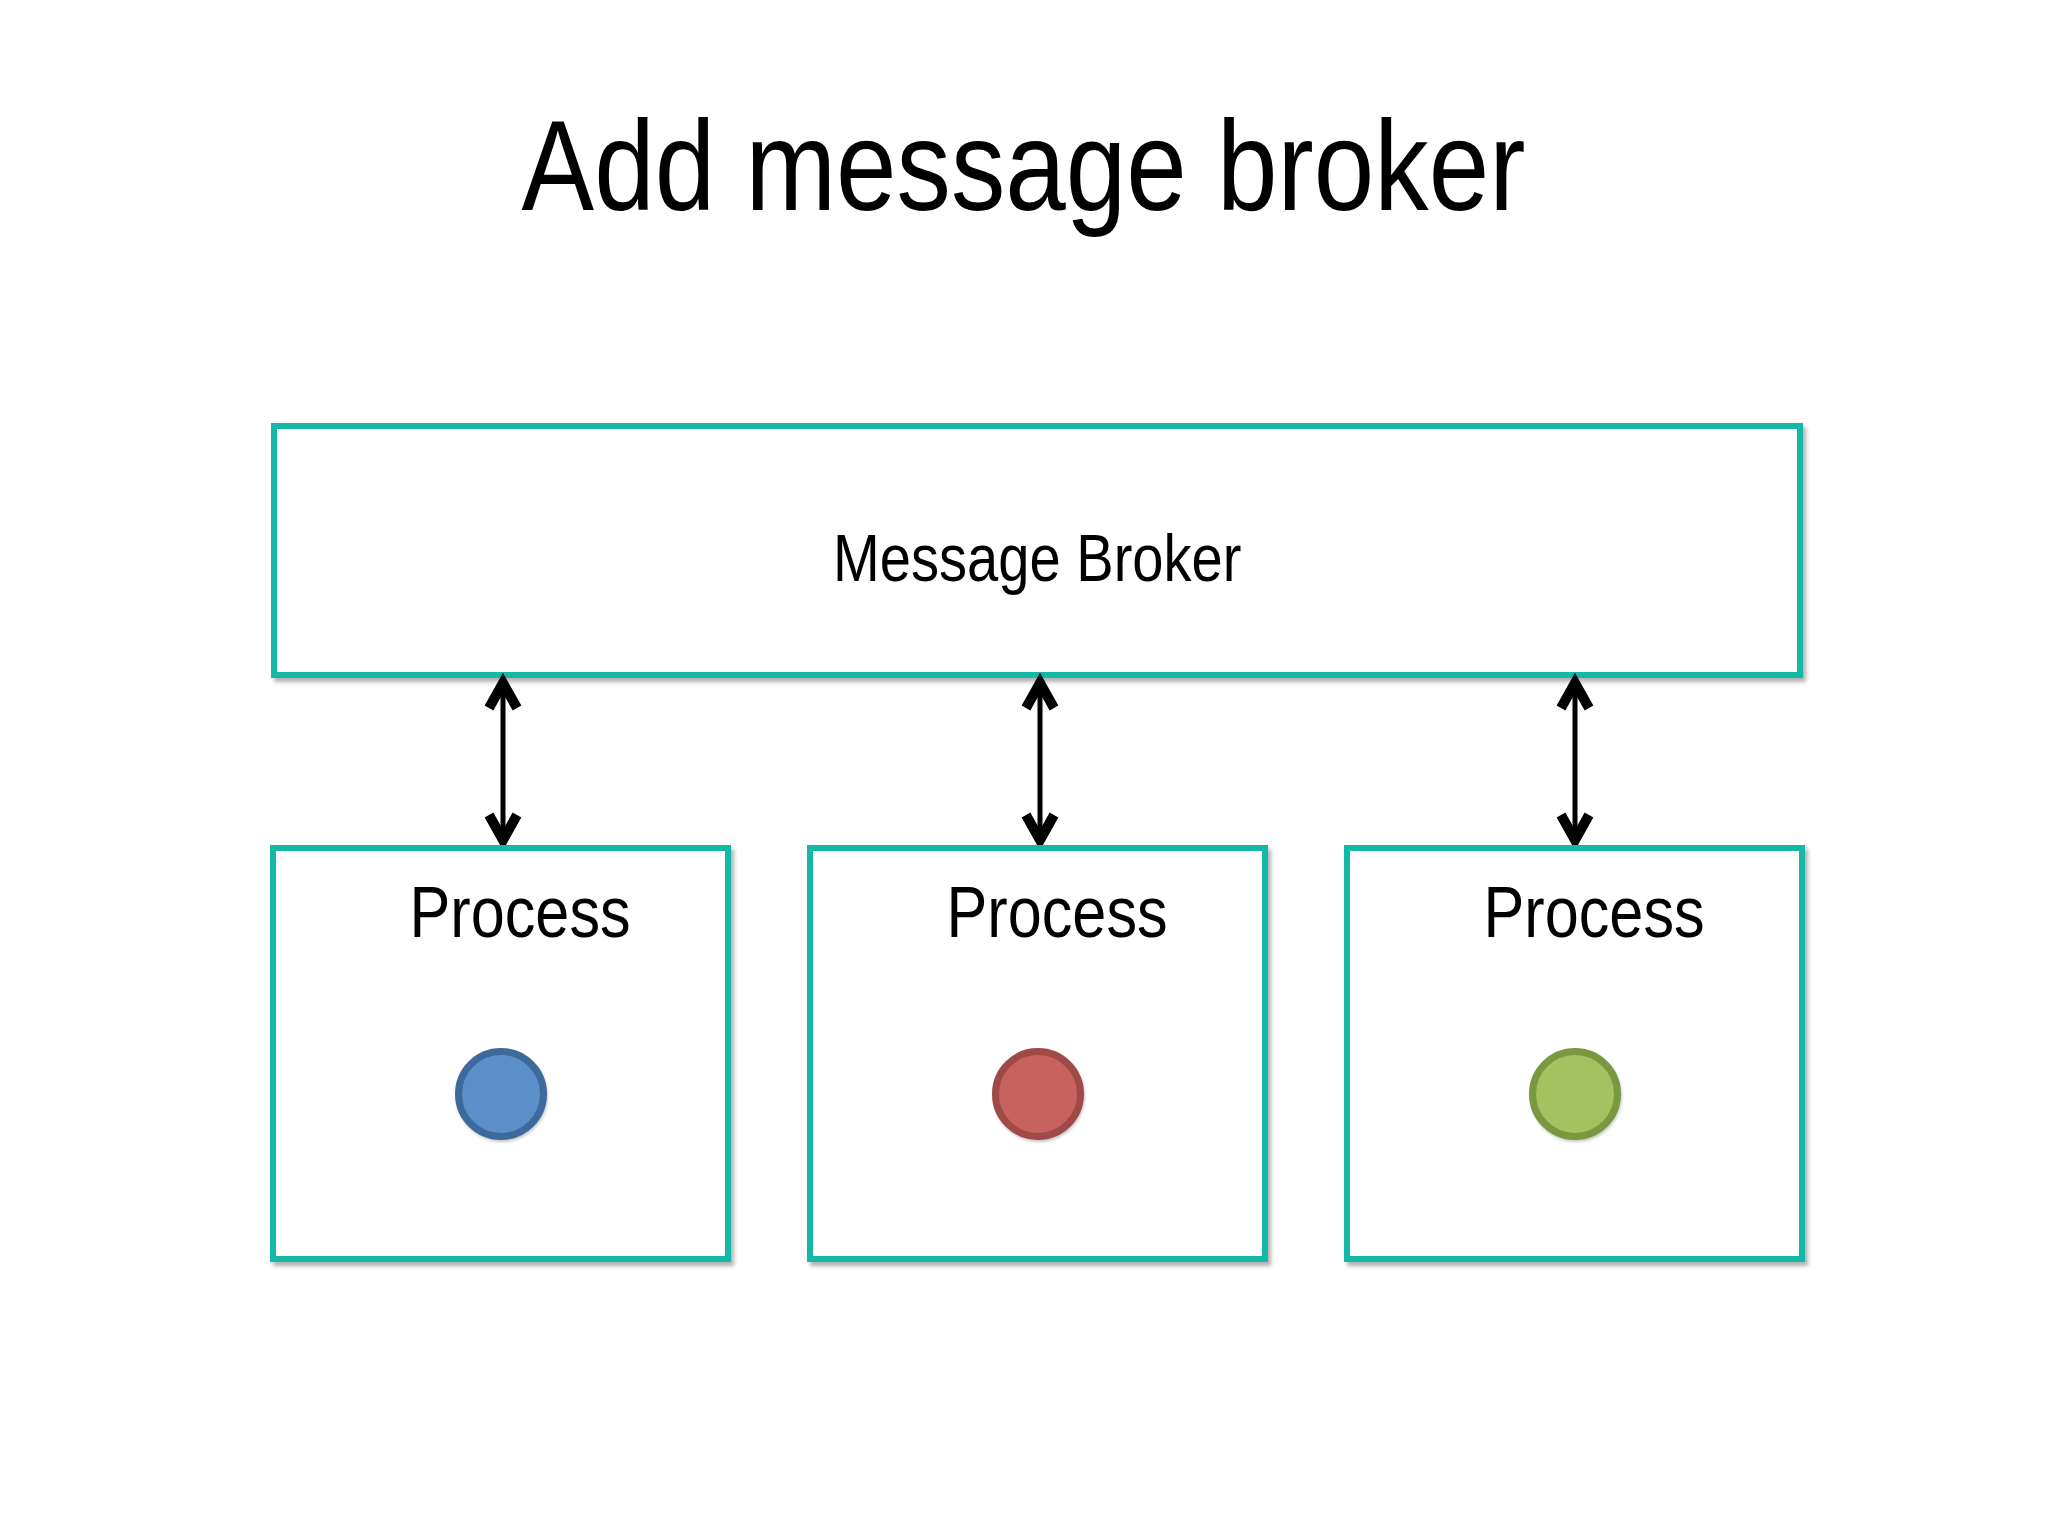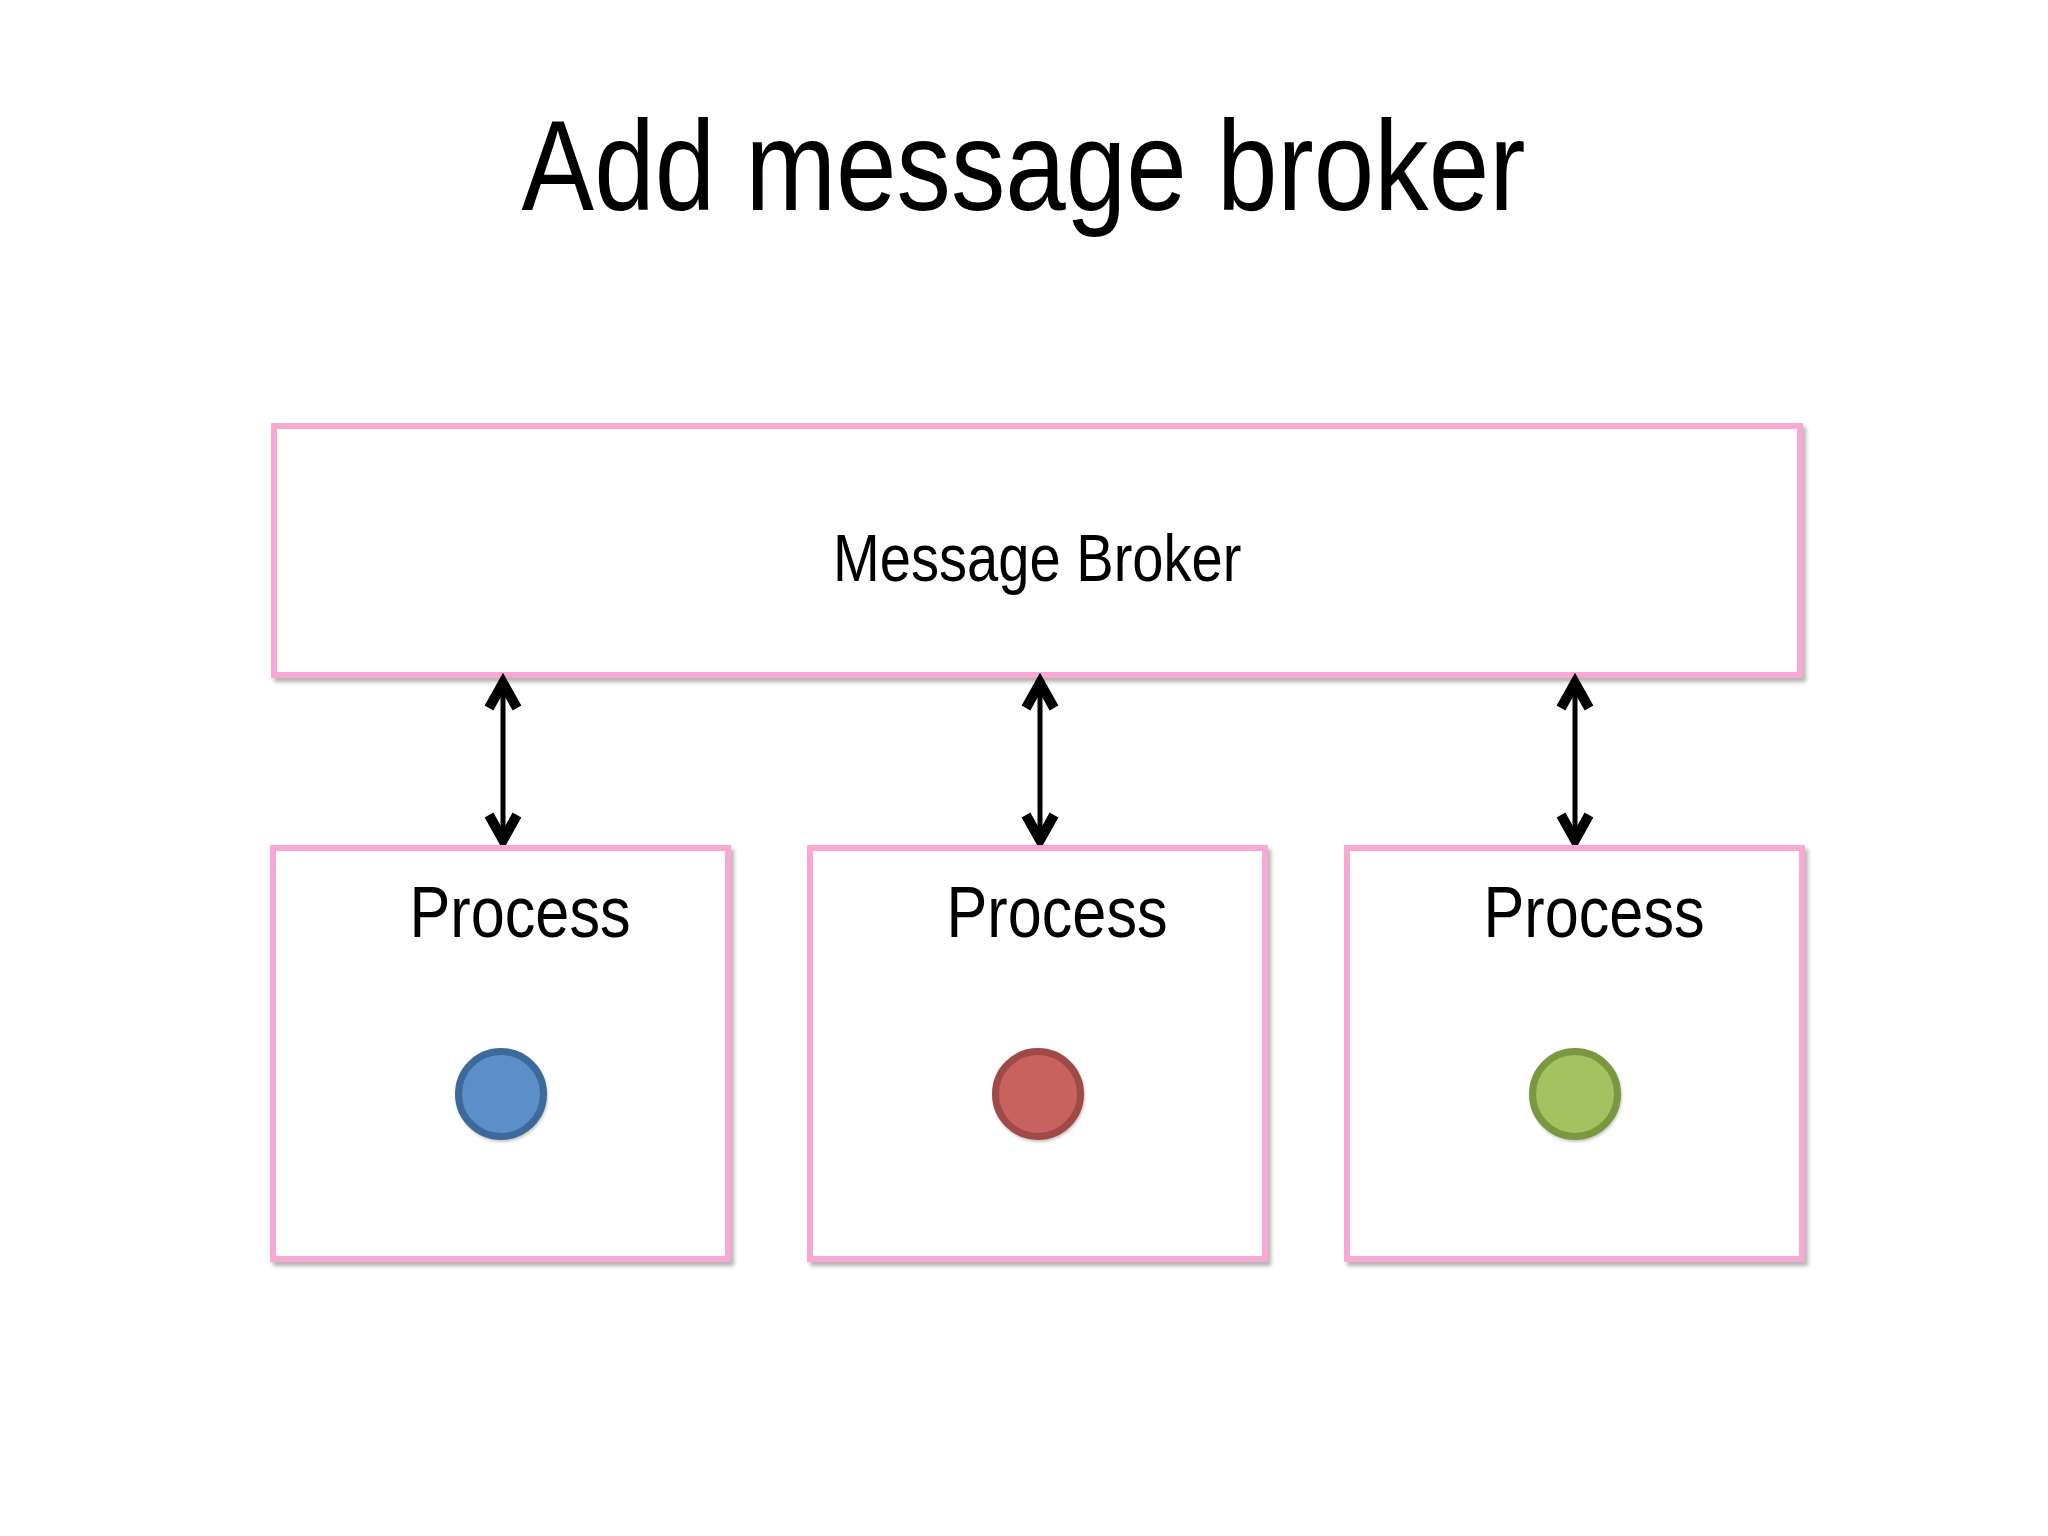--- a/index.html
+++ b/index.html
@@ -27,21 +27,21 @@
     white-space: nowrap;
   }
   .condensed {
     display: inline-block;
     transform: scaleX(0.85);
     transform-origin: 50% 50%;
   }
   .box {
     position: absolute;
     box-sizing: border-box;
-    border: 6px solid #f9a8d4;
+    border: 6px solid #14b8a6;
     background: #ffffff;
     box-shadow: 3px 4px 4px rgba(0,0,0,0.30);
   }
   .broker-box {
     left: 271px;
     top: 423px;
     width: 1532px;
     height: 255px;
     display: flex;
     align-items: center;

